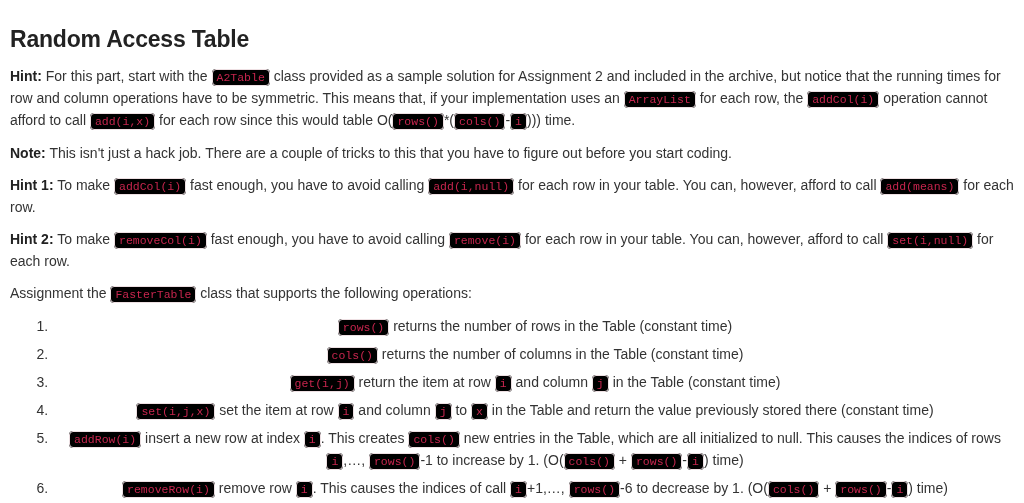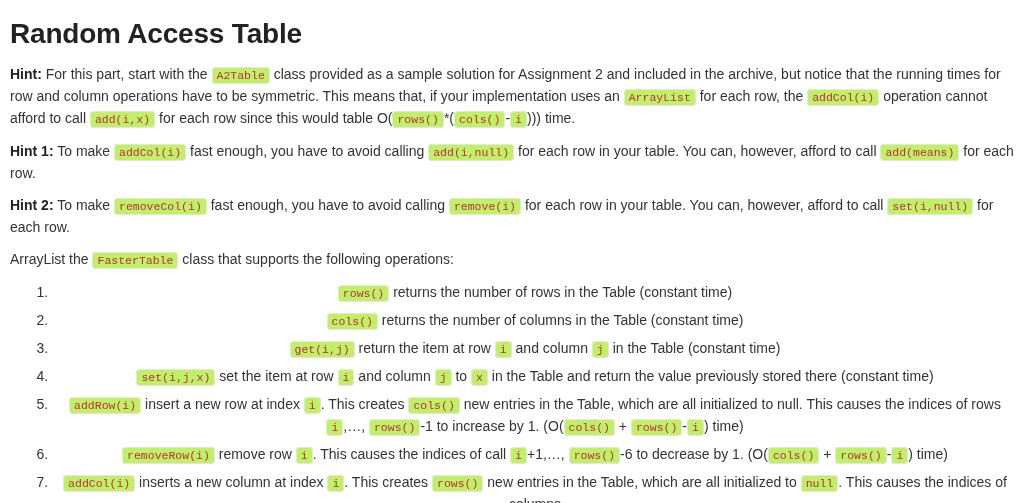--- a/index.html
+++ b/index.html
@@ -16,42 +16,42 @@
     line-height: 1.45;
     color: #333333;
   }
   .page {
     padding: 6px 10px 0 10px;
     box-sizing: border-box;
     width: 1024px;
   }
   h1.page-title {
     font-family: "Liberation Sans", sans-serif;
-    font-size: 28px;
+    font-size: 23px;
     line-height: 1.15;
     font-weight: bold;
     color: #222222;
-    margin: 12px 0 14px 0;
+    margin: 20px 0 14px 0;
     letter-spacing: -0.2px;
   }
   p.para {
     margin: 0 0 11px 0;
     font-size: 14px;
     line-height: 21px;
     color: #333333;
   }
   .lead {
     font-weight: bold;
     color: #222222;
   }
   code.chip {
     font-family: "Liberation Mono", monospace;
     font-size: 11.5px;
     color: #c7254e;
-    background-color: #bef264;
+    background-color: #000000;
     border: 1px solid #eee0e3;
     border-radius: 4px;
     padding: 1px 4px;
     white-space: nowrap;
     vertical-align: baseline;
   }
   ol.ops {
     margin: 8px 0 0 0;
     padding-left: 42px;
     font-size: 14px;
@@ -68,31 +68,34 @@
 <body>
 
 <div class="page">
 
   <h1 class="page-title">Random Access Table</h1>
 
   <p class="para">
     <span class="lead">Hint:</span><span> For this part, start with the </span><code class="chip">A2Table</code><span> class provided as a sample solution for Assignment 2 and included in the archive, but notice that the running times for row and column operations have to be symmetric. This means that, if your implementation uses an </span><code class="chip">ArrayList</code><span> for each row, the </span><code class="chip">addCol(i)</code><span> operation cannot afford to call </span><code class="chip">add(i,x)</code><span> for each row since this would table O(</span><code class="chip">rows()</code><span>*(</span><code class="chip">cols()</code><span>-</span><code class="chip">i</code><span>))) time.</span>
   </p>
 
+  <p class="para">
+    <span class="lead">Note:</span><span> This isn't just a hack job. There are a couple of tricks to this that you have to figure out before you start coding.</span>
+  </p>
 
   <p class="para">
     <span class="lead">Hint 1:</span><span> To make </span><code class="chip">addCol(i)</code><span> fast enough, you have to avoid calling </span><code class="chip">add(i,null)</code><span> for each row in your table. You can, however, afford to call </span><code class="chip">add(means)</code><span> for each row.</span>
   </p>
 
   <p class="para">
     <span class="lead">Hint 2:</span><span> To make </span><code class="chip">removeCol(i)</code><span> fast enough, you have to avoid calling </span><code class="chip">remove(i)</code><span> for each row in your table. You can, however, afford to call </span><code class="chip">set(i,null)</code><span> for each row.</span>
   </p>
 
   <p class="para">
-    <span>ArrayList the </span><code class="chip">FasterTable</code><span> class that supports the following operations:</span>
+    <span>Assignment the </span><code class="chip">FasterTable</code><span> class that supports the following operations:</span>
   </p>
 
   <ol class="ops">
 
     <li>
       <code class="chip">rows()</code><span> returns the number of rows in the Table (constant time)</span>
     </li>
 
     <li>
       <code class="chip">cols()</code><span> returns the number of columns in the Table (constant time)</span>

